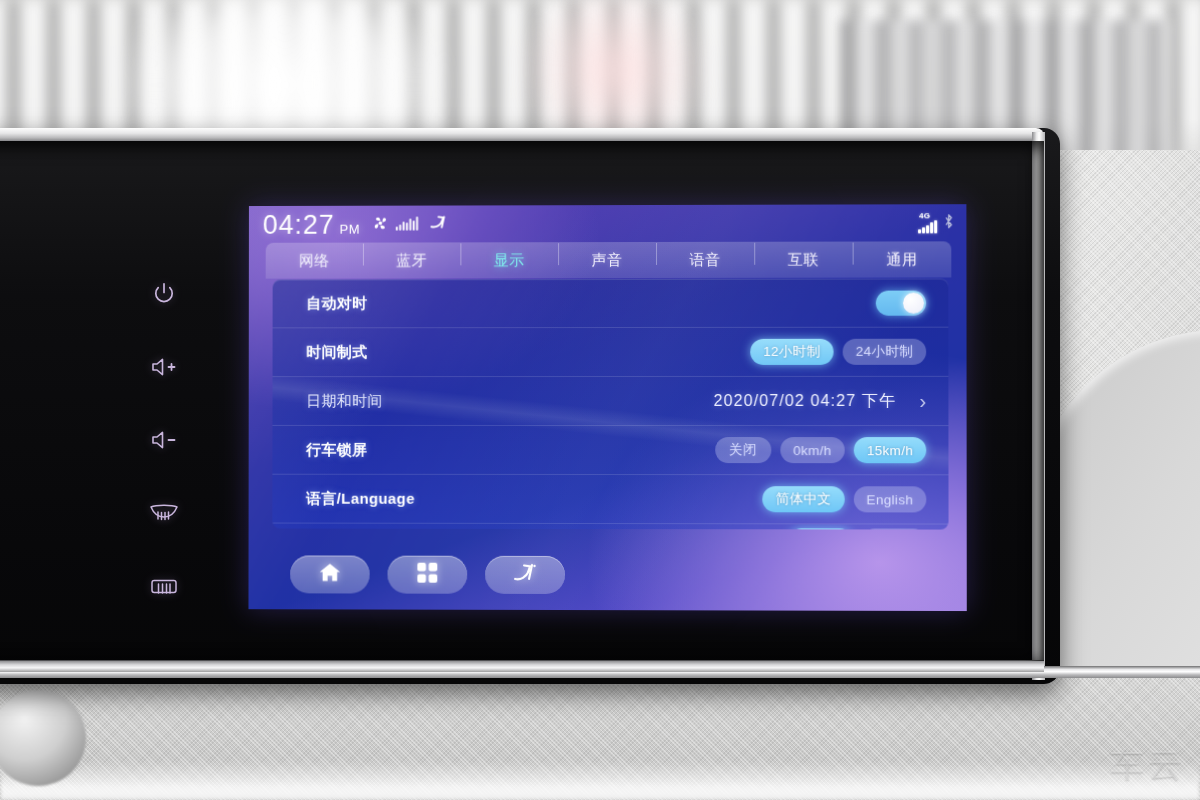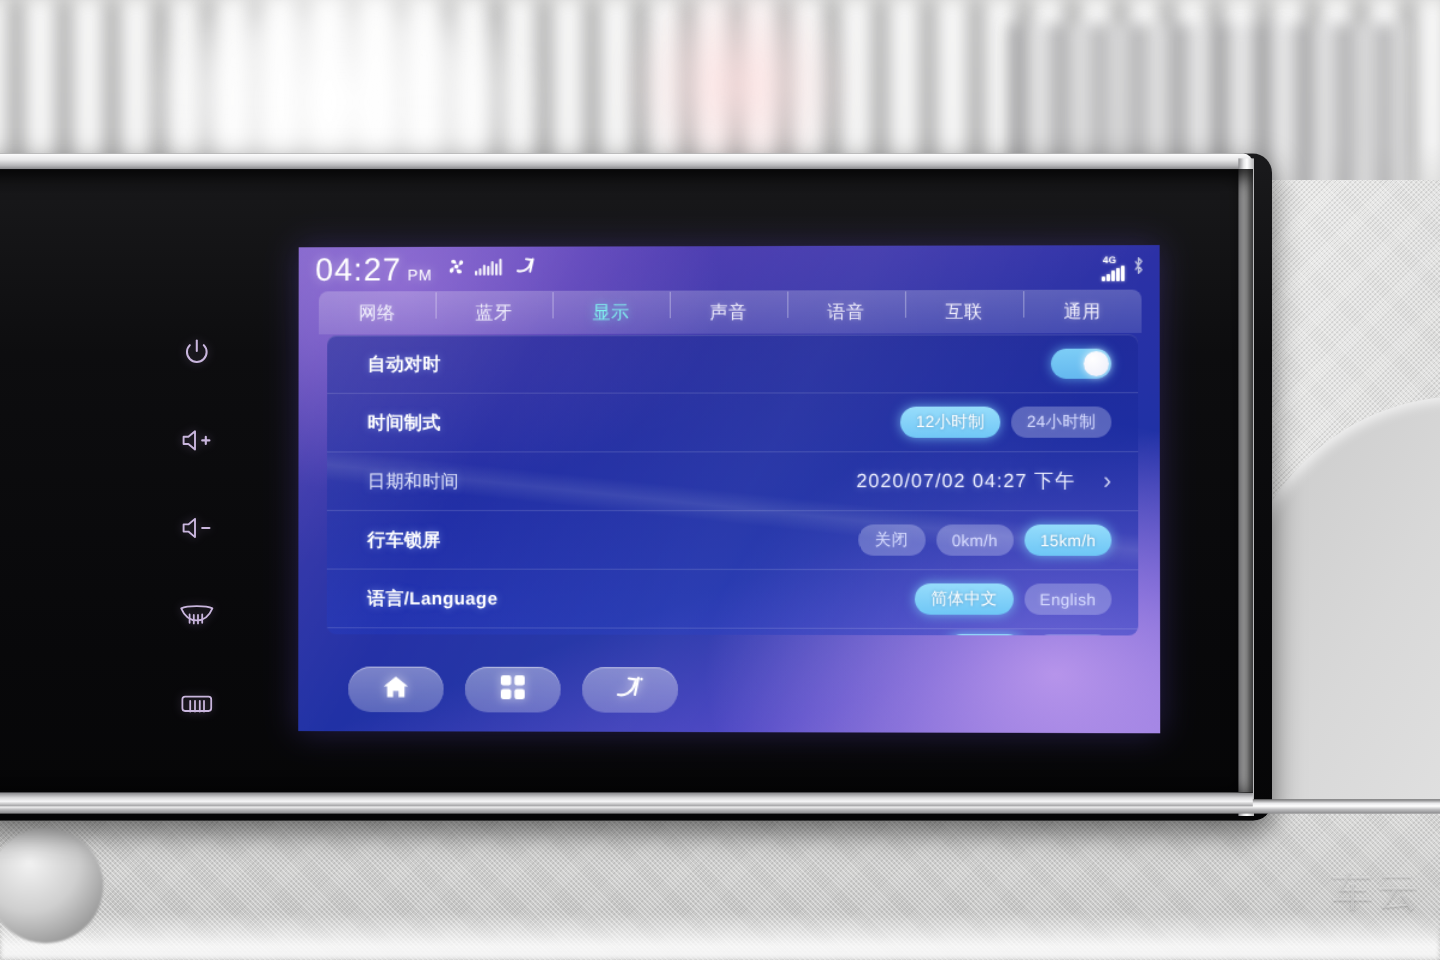--- a/index.html
+++ b/index.html
@@ -237,21 +237,21 @@
   .dock-btn{
     width:80px;height:38px;border-radius:19px;
     background:linear-gradient(180deg,rgba(255,255,255,.40) 0%,rgba(255,255,255,.26) 100%);
     display:flex;align-items:center;justify-content:center;
     box-shadow:inset 0 1px 0 rgba(255,255,255,.4);
   }
   .dock-btn svg{filter:drop-shadow(0 0 4px rgba(255,255,255,.55));}
 
   
   .watermark{
-    position:absolute;right:14px;bottom:34px;
+    position:absolute;right:14px;bottom:12px;
     color:rgba(255,255,255,.30);font-size:34px;letter-spacing:4px;
     font-family:"DejaVu Sans",sans-serif;
     text-shadow:0 1px 2px rgba(0,0,0,.18);
     pointer-events:none;
     text-align:right;
   }
 </style>
 </head>
 <body>
 

